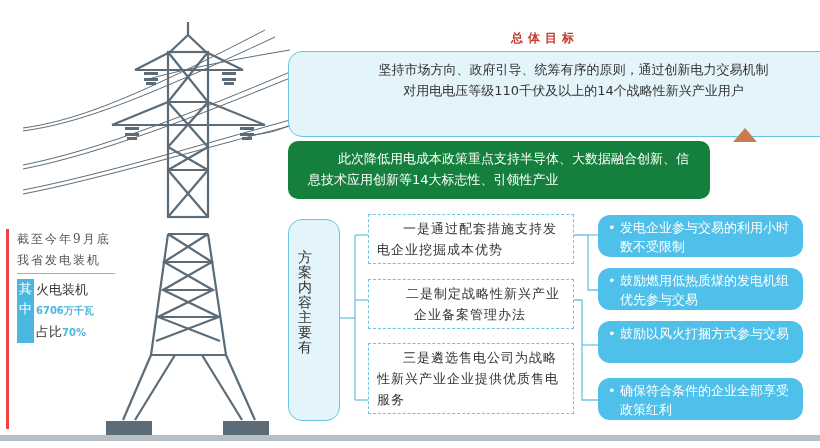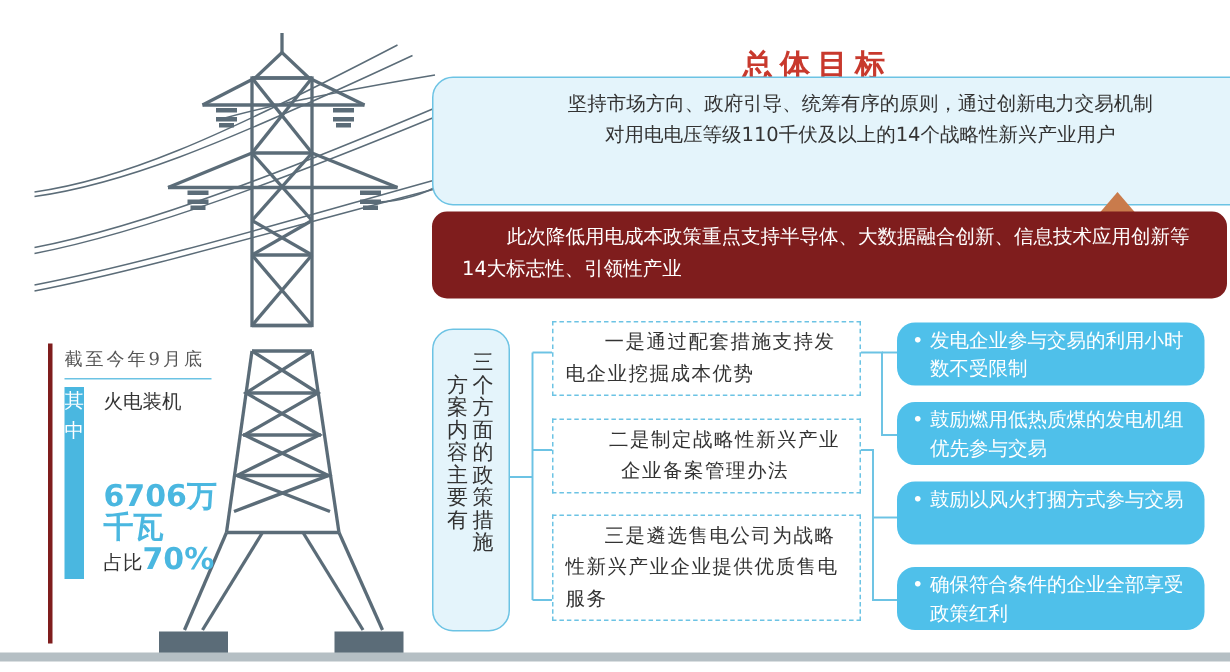--- a/index.html
+++ b/index.html
@@ -1,38 +1,38 @@
 <!DOCTYPE html>
 <html><head>
 <meta charset="utf-8">
 <style>
   * { box-sizing: border-box; margin: 0; padding: 0; }
   body { width: 820px; height: 448px; background: #ffffff; position: relative; overflow: hidden;
          font-family: "DejaVu Sans", "Liberation Sans", sans-serif; }
   .abs { position: absolute; }
   #tower { position: absolute; left: 0; top: 0; }
   .goal-title { left: 470px; top: 30px; width: 150px; text-align: center; color: #c8392d; font-weight: bold;
-                font-size: 20px; letter-spacing: 5px; }
+                font-size: 12px; letter-spacing: 5px; }
   .goal-box { left: 288px; top: 51px; width: 571px; height: 86px; background: #e4f4fb; border: 1.5px solid #6cc3e4;
               border-radius: 14px; text-align: center; }
   .goal-box .line { font-size: 13px; color: #333; line-height: 21px; }
   .goal-box .line1 { margin-top: 7px; }
   .goal-box .hl { font-size: 15px; color: #c8392d; font-weight: bold; letter-spacing: 3px; line-height: 22px; }
-  .support-box { left: 288px; top: 141px; width: 530px; height: 58px; background: #7f1d1d; border-radius: 10px;
+  .support-box { left: 288px; top: 141px; width: 422px; height: 58px; background: #15803d; border-radius: 10px;
                  color: #fff; font-size: 13px; line-height: 21px; padding: 7px 12px 0 20px; text-indent: 30px; }
   .support-arrow { left: 733px; top: 128px; width: 0; height: 0; border-left: 12px solid transparent;
                    border-right: 12px solid transparent; border-bottom: 14px solid #c97b4c; }
-  .stats { left: 32px; top: 229px; width: 116px; height: 200px; border-left: 3px solid #7f1d1d; padding-left: 8px; }
+  .stats { left: 6px; top: 229px; width: 116px; height: 200px; border-left: 3px solid #ef4444; padding-left: 8px; }
   .stats .gray { font-family: "DejaVu Serif", serif; font-size: 12px; color: #555; letter-spacing: 2px; line-height: 21px; }
   .stats .rule { width: 98px; border-top: 1px solid #6cc3e4; margin: 2px 0 3px; }
   .stats .big { color: #4ab7e0; font-weight: bold; font-size: 14px; line-height: 20px; }
   .stats .row { display: flex; }
   .stats .qizhong { width: 17px; background: #4ab7e0; color: #fff; font-size: 13px; text-align: center; line-height: 20px; margin-top: 2px; }
-  .stats .col { padding-left: 13px; font-size: 13px; color: #333; line-height: 21px; margin-top: 2px; }
-  .stats .col .blue { color: #4ab7e0; font-weight: bold; font-size: 20px; margin-top: 41px; }
+  .stats .col { padding-left: 2px; font-size: 13px; color: #333; line-height: 21px; margin-top: 2px; }
+  .stats .col .blue { color: #4ab7e0; font-weight: bold; font-size: 10px; }
   .vert-box { left: 288px; top: 219px; width: 52px; height: 202px; background: #e4f4fb; border: 1.5px solid #6cc3e4;
               border-radius: 14px; }
   .vcol { position: absolute; font-size: 14px; line-height: 15px; width: 14px; text-align: center; color: #333; word-break: break-all; }
   .dash-box { left: 368px; width: 206px; border: 1.5px dashed #6cc3e4; padding: 3px 10px 3px 8px; font-size: 13px; color: #333; line-height: 21px; text-indent: 26px; letter-spacing: 1px; }
   .pill { left: 598px; width: 205px; height: 42px; background: #4fc0ea; border-radius: 12px; color: #fff; font-size: 13px;
           line-height: 19px; padding: 3px 6px 0 10px; display: flex; }
   .pill .dot { width: 12px; flex: none; }
   .ground { left: 0; top: 435px; width: 820px; height: 6px; background: #b5bfc4; }
 </style>
 </head>
@@ -126,37 +126,37 @@
 <div class="abs goal-box">
   <div class="line line1">坚持市场方向、政府引导、统筹有序的原则，通过创新电力交易机制</div>
   <div class="line">对用电电压等级110千伏及以上的14个战略性新兴产业用户</div>
 </div>
 
 <div class="abs support-arrow"></div>
 <div class="abs support-box">此次降低用电成本政策重点支持半导体、大数据融合创新、信息技术应用创新等14大标志性、引领性产业</div>
 
 <div class="abs stats">
   <div class="gray">截至今年9月底</div>
+  <div class="gray">我省发电装机</div>
   <div class="rule"></div>
   <div class="row">
     <div class="qizhong">
       <div>其</div>
       <div>中</div>
     </div>
     <div class="col">
       <div>火电装机</div>
       <div class="blue">6706万千瓦</div>
       <div><span>占比</span><span class="blue">70%</span></div>
     </div>
   </div>
 </div>
 
 <div class="abs vert-box">
   <div class="vcol" style="left:9px; top:30px;">方案内容主要有</div>
-  <div class="vcol" style="left:26px; top:15px;">三个方面的政策措施</div>
 </div>
 
 <div class="abs dash-box" style="top:214px; height:50px;">一是通过配套措施支持发电企业挖掘成本优势</div>
 <div class="abs dash-box" style="top:279px; height:50px;text-align:center;">二是制定战略性新兴产业企业备案管理办法</div>
 <div class="abs dash-box" style="top:343px; height:71px;">三是遴选售电公司为战略性新兴产业企业提供优质售电服务</div>
 
 <div class="abs pill" style="top:215px;">
     <span class="dot">•</span>
     <span>发电企业参与交易的利用小时数不受限制</span>
   </div>

